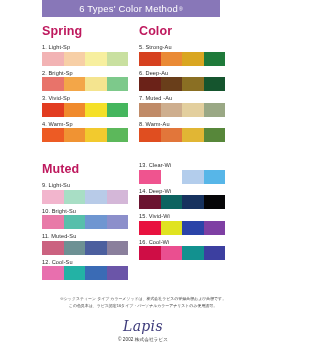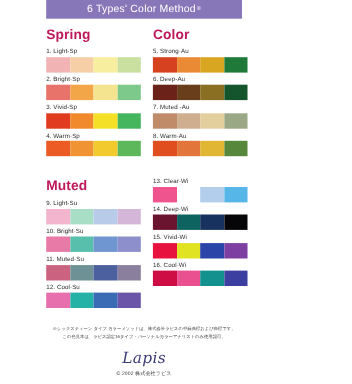--- a/index.html
+++ b/index.html
@@ -89,21 +89,21 @@
   }
 
   
   .half-gap {
     height: 16px;
   }
 
   
   .footer {
     position: absolute;
-    left: 0;
+    left: 12px;
     top: 296px;
     width: 262px;
     text-align: center;
   }
   .footer-note {
     font-size: 3.9px;
     color: #3a3a3a;
     line-height: 1.75;
     letter-spacing: 0.05px;
     margin: 0 auto;

